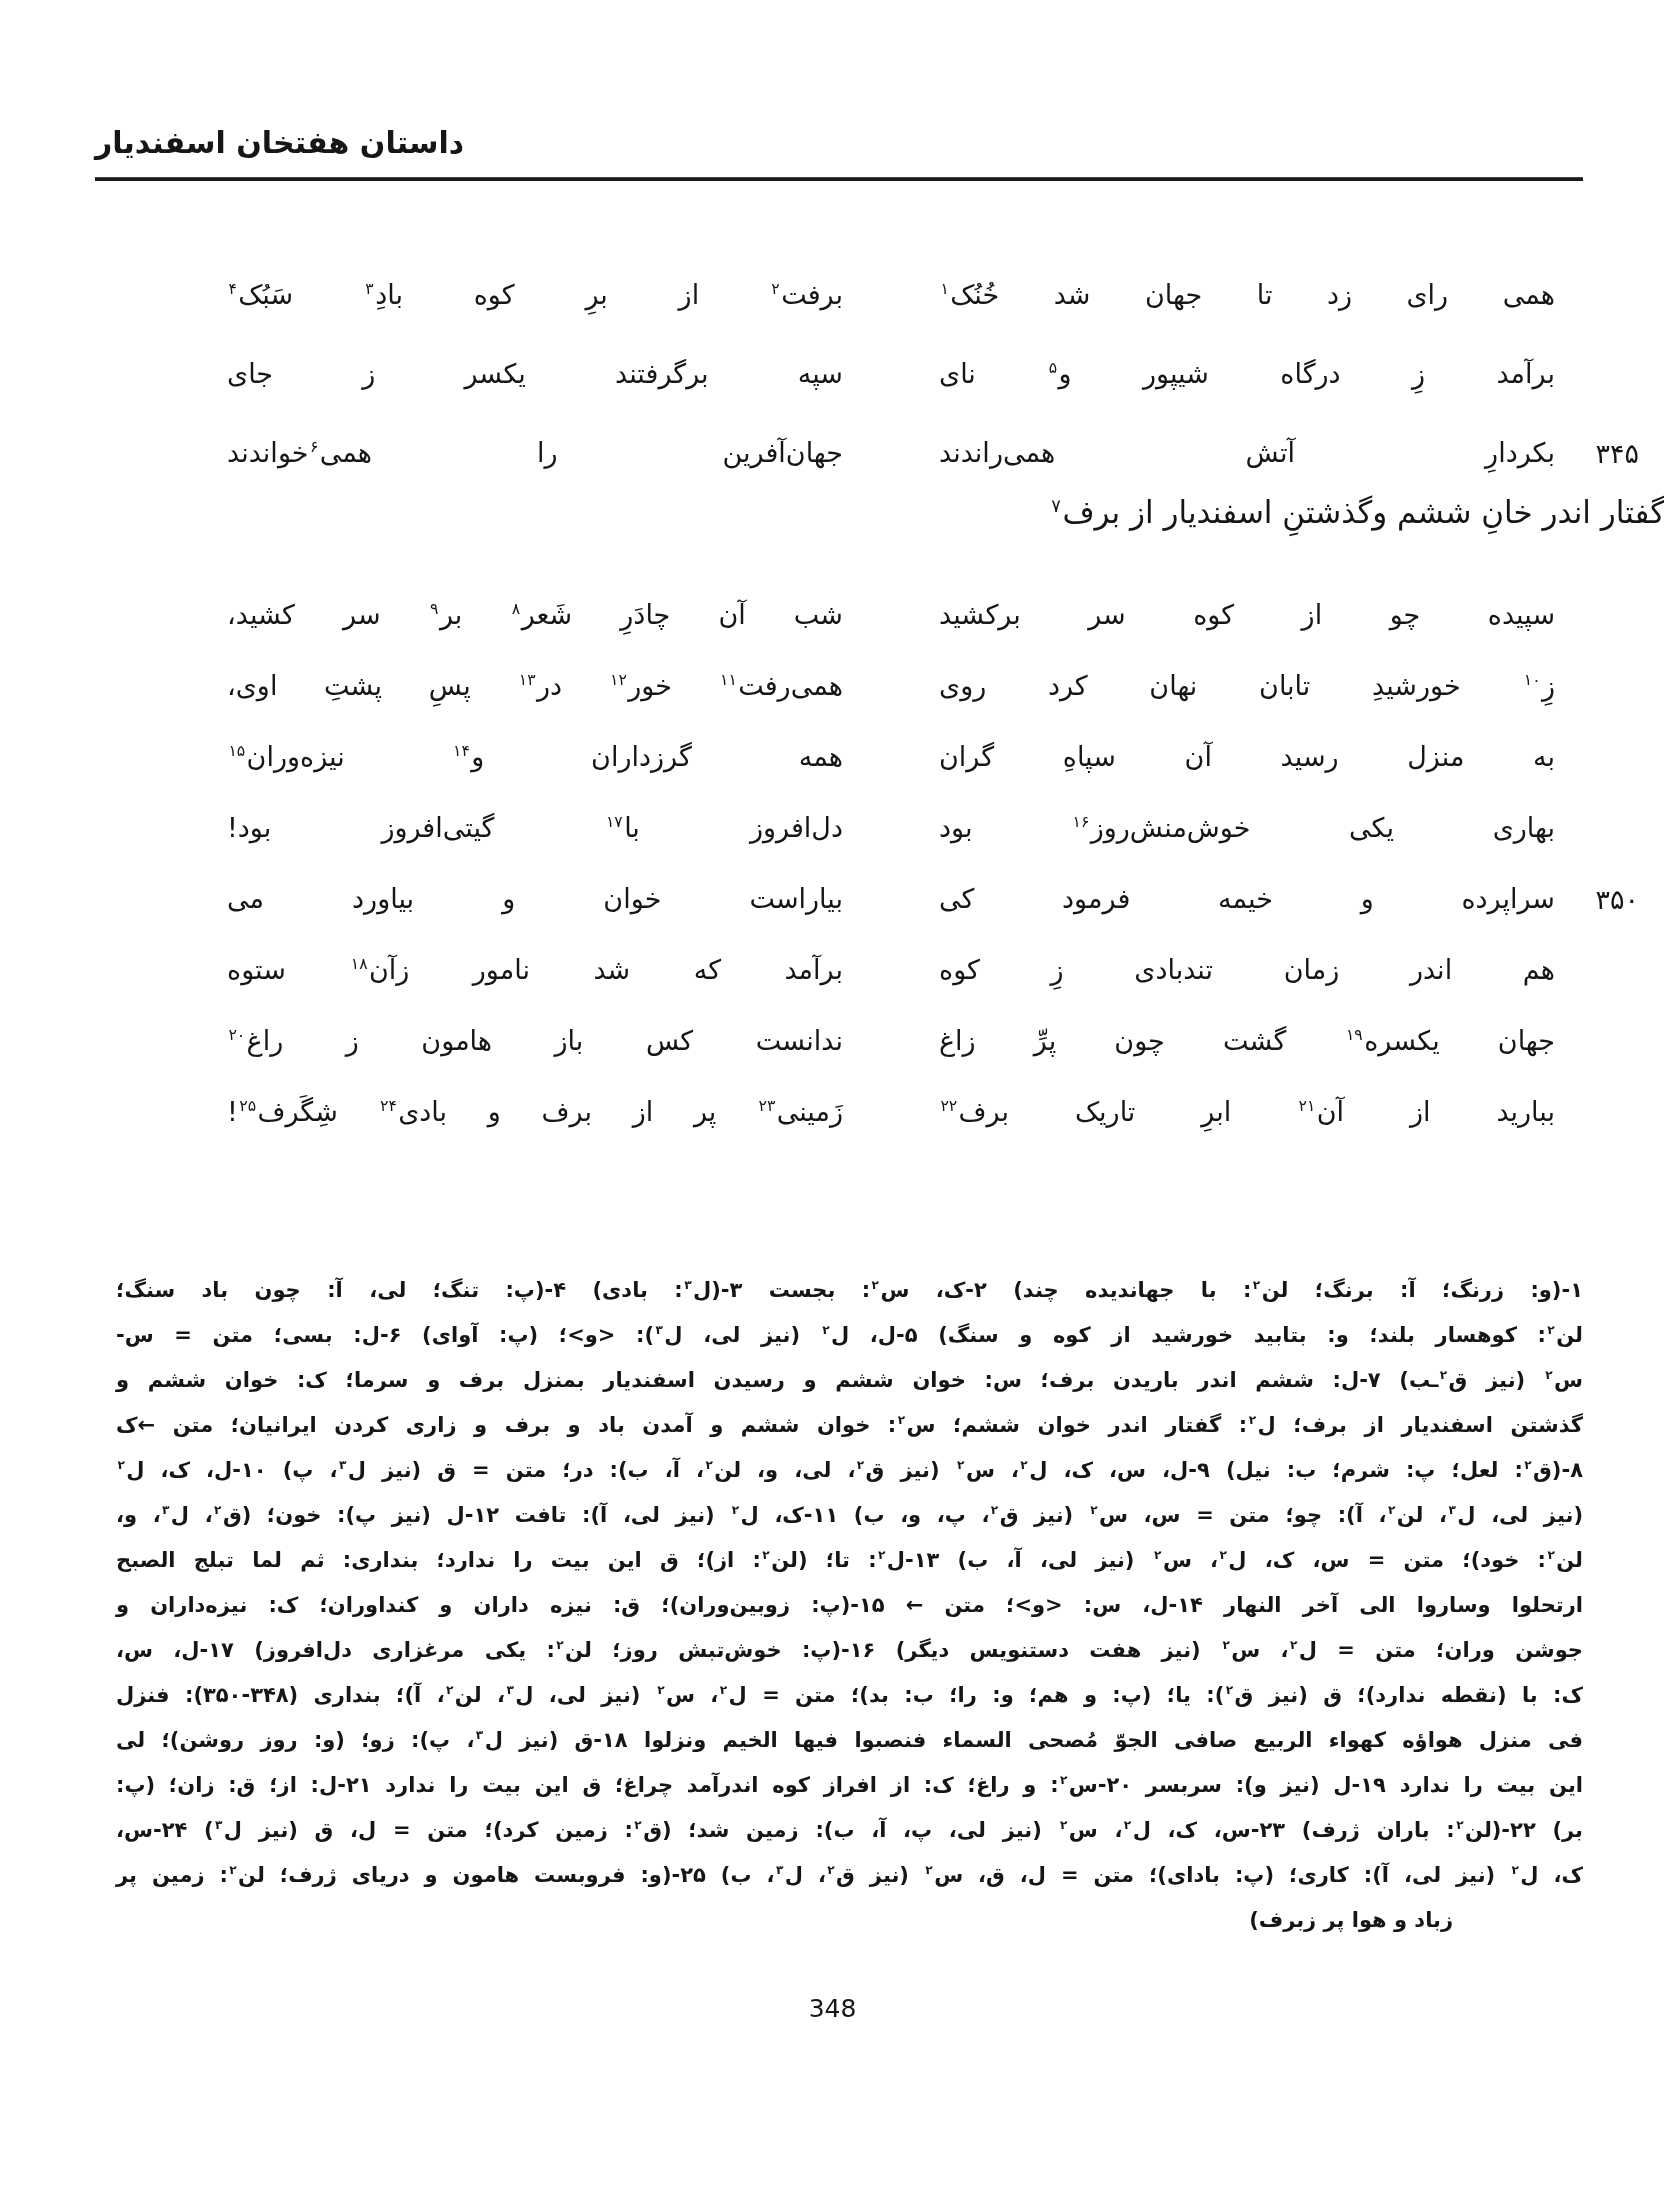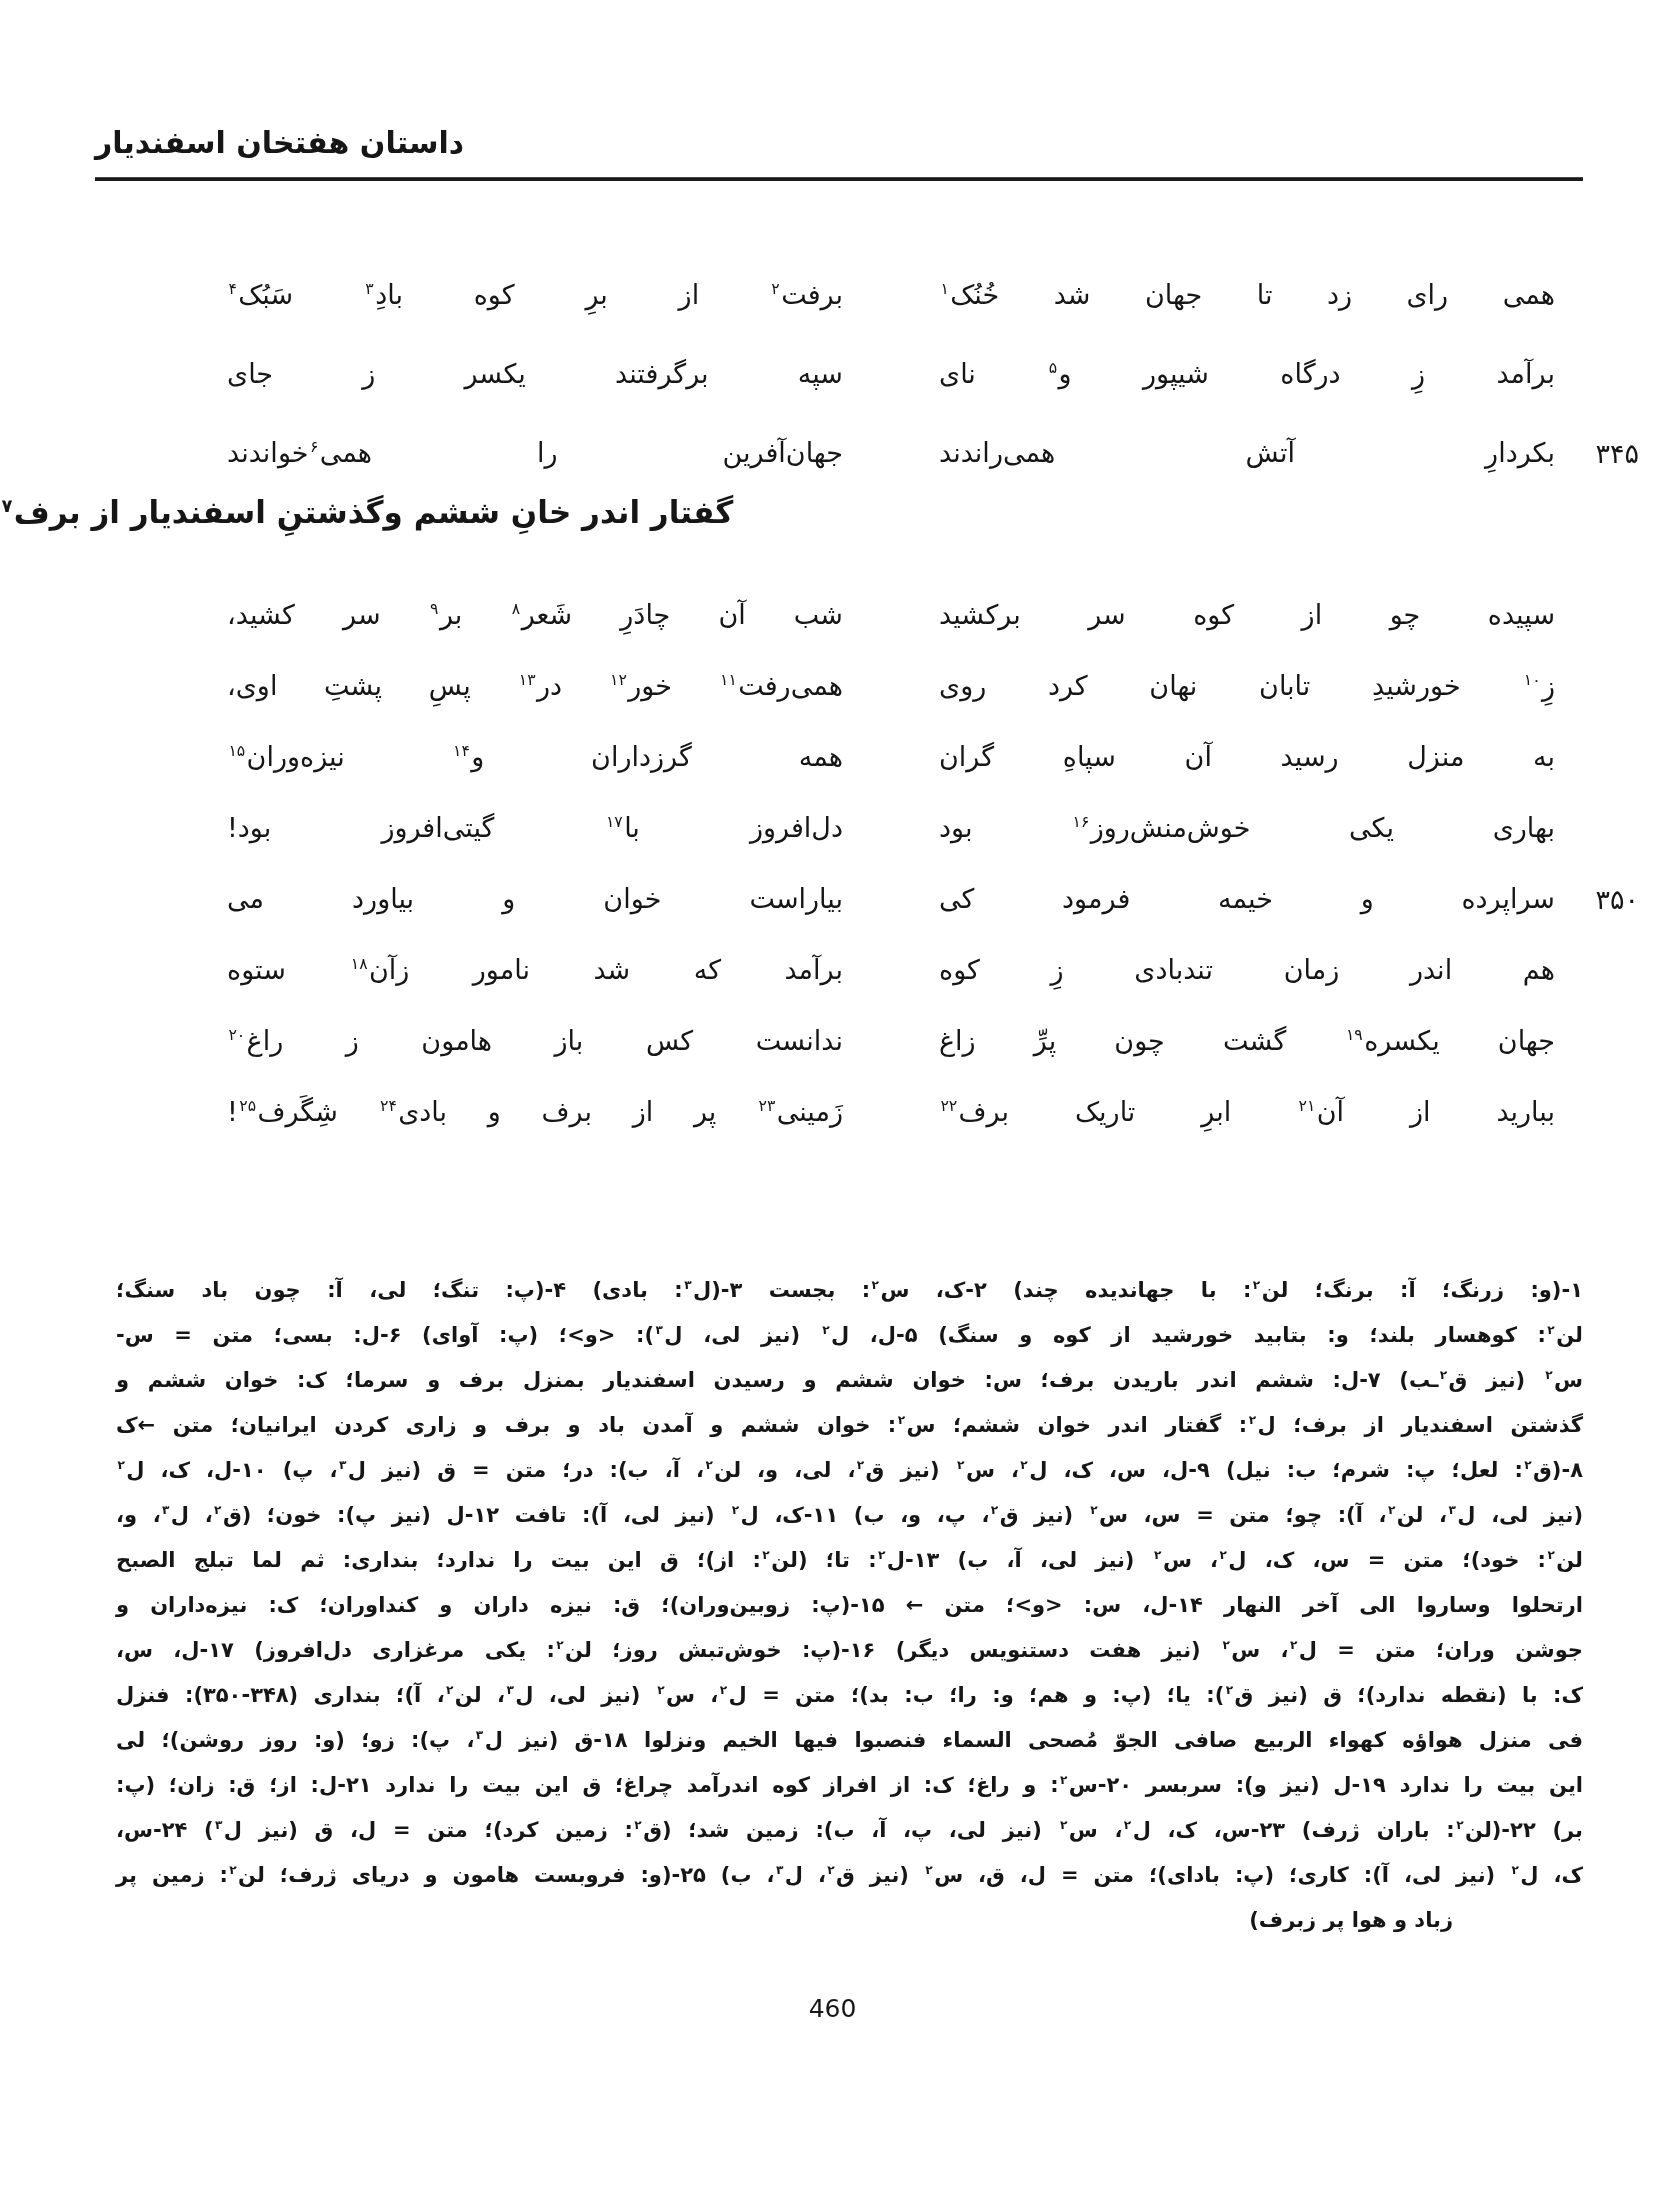--- a/index.html
+++ b/index.html
@@ -33,21 +33,21 @@
     text-align:justify;text-align-last:justify;
   }
   .vnum{
     position:absolute;right:-84px;top:50%;transform:translateY(-50%);
     font-size:27px;white-space:nowrap;margin-left:32px;
   }
 
   
   .section-heading{
     position:absolute;top:494px;left:0;width:100%;
-    text-align:left;font-size:31px;font-weight:bold;direction:rtl;
+    text-align:right;font-size:31px;font-weight:normal;direction:rtl;
   }
 
   
   .apparatus{
     position:absolute;top:1268px;left:116px;width:1467px;direction:rtl;
     font-size:21px;
   }
   .app-line{
     height:45px;line-height:45px;white-space:nowrap;
     text-align:justify;text-align-last:justify;font-weight:bold;
@@ -145,16 +145,16 @@
     <div class="app-line">ارتحلوا وساروا الی آخر النهار  ۱۴-ل، س: &lt;و&gt;؛ متن ←  ۱۵-(پ: زوبین‌وران)؛ ق: نیزه داران و کنداوران؛ ک: نیزه‌داران و</div>
     <div class="app-line">جوشن وران؛ متن = ل<sup>۲</sup>، س<sup>۲</sup> (نیز هفت دستنویس دیگر)  ۱۶-(پ: خوش‌تبش روز؛ لن<sup>۲</sup>: یکی مرغزاری دل‌افروز)  ۱۷-ل، س،</div>
     <div class="app-line">ک: با (نقطه ندارد)؛ ق (نیز ق<sup>۲</sup>): یا؛ (پ: و هم؛ و: را؛ ب: بد)؛ متن = ل<sup>۲</sup>، س<sup>۲</sup> (نیز لی، ل<sup>۳</sup>، لن<sup>۲</sup>، آ)؛ بنداری (۳۴۸-۳۵۰): فنزل</div>
     <div class="app-line">فی منزل هواؤه کهواء الربیع صافی الجوّ مُصحی السماء فنصبوا فیها الخیم ونزلوا  ۱۸-ق (نیز ل<sup>۳</sup>، پ): زو؛ (و: روز روشن)؛ لی</div>
     <div class="app-line">این بیت را ندارد  ۱۹-ل (نیز و): سربسر  ۲۰-س<sup>۲</sup>: و راغ؛ ک: از افراز کوه اندرآمد چراغ؛ ق این بیت را ندارد  ۲۱-ل: از؛ ق: زان؛ (پ:</div>
     <div class="app-line">بر)  ۲۲-(لن<sup>۲</sup>: باران ژرف)  ۲۳-س، ک، ل<sup>۲</sup>، س<sup>۲</sup> (نیز لی، پ، آ، ب): زمین شد؛ (ق<sup>۲</sup>: زمین کرد)؛ متن = ل، ق (نیز ل<sup>۳</sup>)  ۲۴-س،</div>
     <div class="app-line">ک، ل<sup>۲</sup> (نیز لی، آ): کاری؛ (پ: بادای)؛ متن = ل، ق، س<sup>۲</sup> (نیز ق<sup>۲</sup>، ل<sup>۳</sup>، ب)  ۲۵-(و: فروبست هامون و دریای ژرف؛ لن<sup>۲</sup>: زمین پر</div>
     <div class="app-line last">زباد و هوا پر زبرف)</div>
   </div>
 
-  <div class="page-number">460</div>
+  <div class="page-number">348</div>
 
 </div>
 
 
 </body></html>

